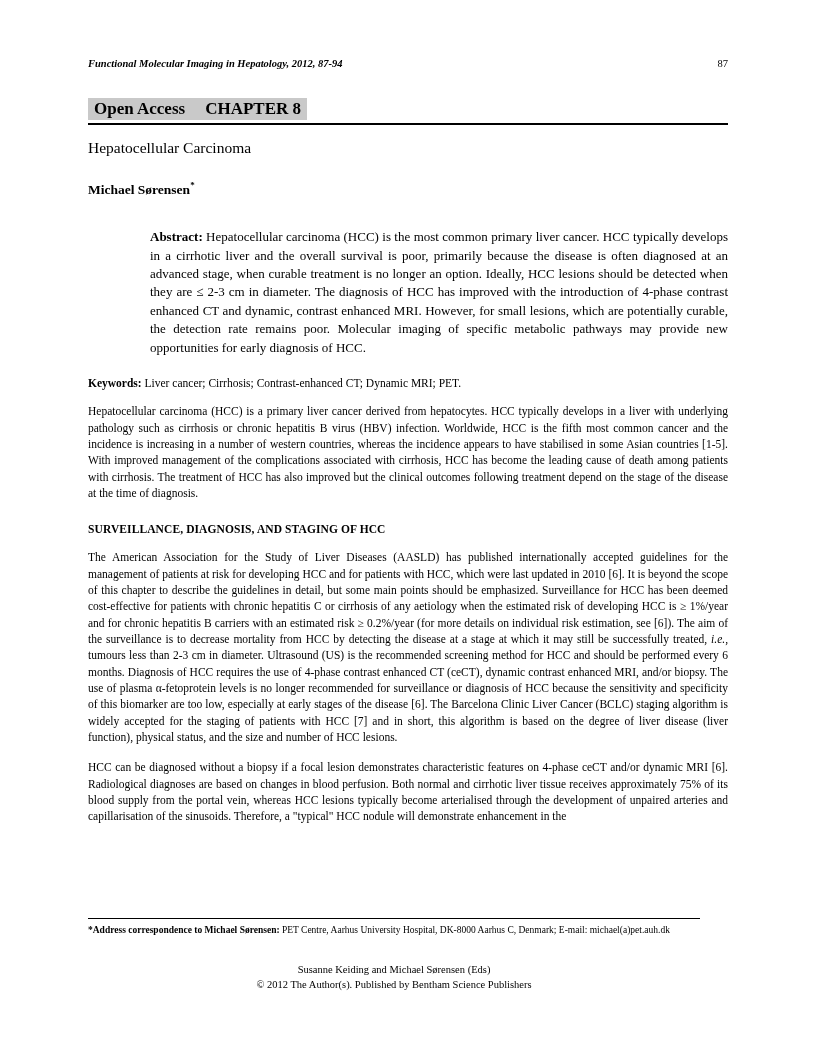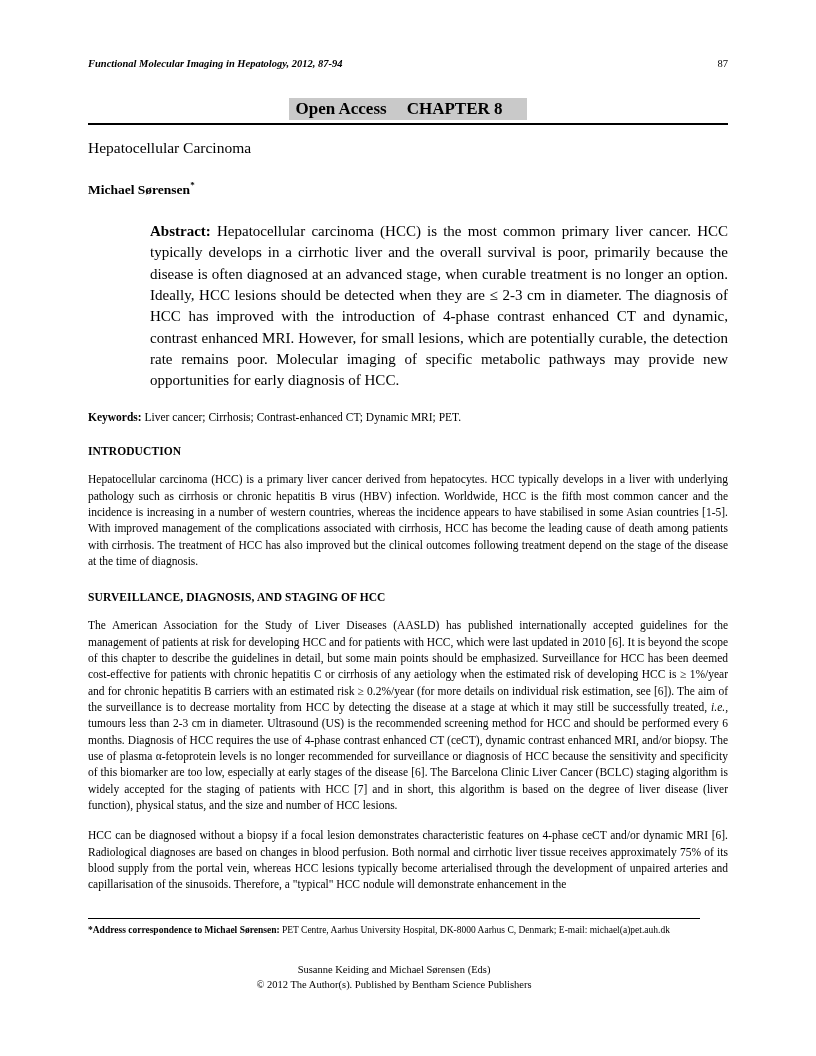--- a/index.html
+++ b/index.html
@@ -43,36 +43,36 @@
     top: 0;
     font-weight: normal;
     font-size: 10.5px;
   }
   
   .titlebar {
     position: relative;
     height: 28px;
     display: flex;
     align-items: center;
-    justify-content: center;
+    justify-content: flex-start;
     border-bottom: 2.5px solid #000;
     margin-bottom: 14px;
   }
   .titlebar .openaccess {
     background: #c9c9c9;
     font-weight: bold;
     font-size: 17px;
     padding: 2px 10px 3px 6px;
     line-height: 1.05;
   }
   .titlebar .chapter {
     background: #c9c9c9;
     font-weight: bold;
     font-size: 17px;
-    padding: 2px 24px 3px 10px;
+    padding: 2px 6px 3px 10px;
     line-height: 1.05;
   }
   
   h1.article-title {
     font-size: 15.5px;
     font-weight: normal;
     margin: 12px 0 0 0;
     line-height: 1.2;
   }
   h2.author {
@@ -85,22 +85,22 @@
     vertical-align: super;
   }
   .affiliation {
     font-style: italic;
     font-weight: bold;
     font-size: 11px;
     margin: 18px 0 0 0;
   }
   
   .abstract {
-    margin: 24px 0 0 62px;
-    font-size: 15px;
+    margin: 31px 0 0 62px;
+    font-size: 13px;
     text-align: justify;
     line-height: 1.42;
   }
   .abstract .lbl {
     font-weight: bold;
   }
   .keywords {
     margin: 20px 0 0 0;
     font-size: 11.5px;
     text-align: justify;
@@ -169,21 +169,20 @@
 
   <h1 class="article-title">Hepatocellular Carcinoma</h1>
 
   <h2 class="author"><span>Michael Sørensen</span><sup>*</sup></h2>
 
 
   <div class="abstract"><span class="lbl">Abstract:</span><span> Hepatocellular carcinoma (HCC) is the most common primary liver cancer. HCC typically develops in a cirrhotic liver and the overall survival is poor, primarily because the disease is often diagnosed at an advanced stage, when curable treatment is no longer an option. Ideally, HCC lesions should be detected when they are ≤ 2-3 cm in diameter. The diagnosis of HCC has improved with the introduction of 4-phase contrast enhanced CT and dynamic, contrast enhanced MRI. However, for small lesions, which are potentially curable, the detection rate remains poor. Molecular imaging of specific metabolic pathways may provide new opportunities for early diagnosis of HCC.</span></div>
 
   <div class="keywords"><span class="lbl">Keywords:</span><span> Liver cancer; Cirrhosis; Contrast-enhanced CT; Dynamic MRI; PET.</span></div>
 
-  <h3 class="section">INTRODUCTION</h3>
 
   <p class="body">Hepatocellular carcinoma (HCC) is a primary liver cancer derived from hepatocytes. HCC typically develops in a liver with underlying pathology such as cirrhosis or chronic hepatitis B virus (HBV) infection. Worldwide, HCC is the fifth most common cancer and the incidence is increasing in a number of western countries, whereas the incidence appears to have stabilised in some Asian countries [1-5]. With improved management of the complications associated with cirrhosis, HCC has become the leading cause of death among patients with cirrhosis. The treatment of HCC has also improved but the clinical outcomes following treatment depend on the stage of the disease at the time of diagnosis.</p>
 
   <h3 class="section">SURVEILLANCE, DIAGNOSIS, AND STAGING OF HCC</h3>
 
   <p class="body"><span>The American Association for the Study of Liver Diseases (AASLD) has published internationally accepted guidelines for the management of patients at risk for developing HCC and for patients with HCC, which were last updated in 2010 [6]. It is beyond the scope of this chapter to describe the guidelines in detail, but some main points should be emphasized. Surveillance for HCC has been deemed cost-effective for patients with chronic hepatitis C or cirrhosis of any aetiology when the estimated risk of developing HCC is ≥ 1%/year and for chronic hepatitis B carriers with an estimated risk ≥ 0.2%/year (for more details on individual risk estimation, see [6]). The aim of the surveillance is to decrease mortality from HCC by detecting the disease at a stage at which it may still be successfully treated, </span><i>i.e.</i><span>, tumours less than 2-3 cm in diameter. Ultrasound (US) is the recommended screening method for HCC and should be performed every 6 months. Diagnosis of HCC requires the use of 4-phase contrast enhanced CT (ceCT), dynamic contrast enhanced MRI, and/or biopsy. The use of plasma α-fetoprotein levels is no longer recommended for surveillance or diagnosis of HCC because the sensitivity and specificity of this biomarker are too low, especially at early stages of the disease [6]. The Barcelona Clinic Liver Cancer (BCLC) staging algorithm is widely accepted for the staging of patients with HCC [7] and in short, this algorithm is based on the degree of liver disease (liver function), physical status, and the size and number of HCC lesions.</span></p>
 
   <p class="body">HCC can be diagnosed without a biopsy if a focal lesion demonstrates characteristic features on 4-phase ceCT and/or dynamic MRI [6]. Radiological diagnoses are based on changes in blood perfusion. Both normal and cirrhotic liver tissue receives approximately 75% of its blood supply from the portal vein, whereas HCC lesions typically become arterialised through the development of unpaired arteries and capillarisation of the sinusoids. Therefore, a "typical" HCC nodule will demonstrate enhancement in the</p>
 
 </div>

